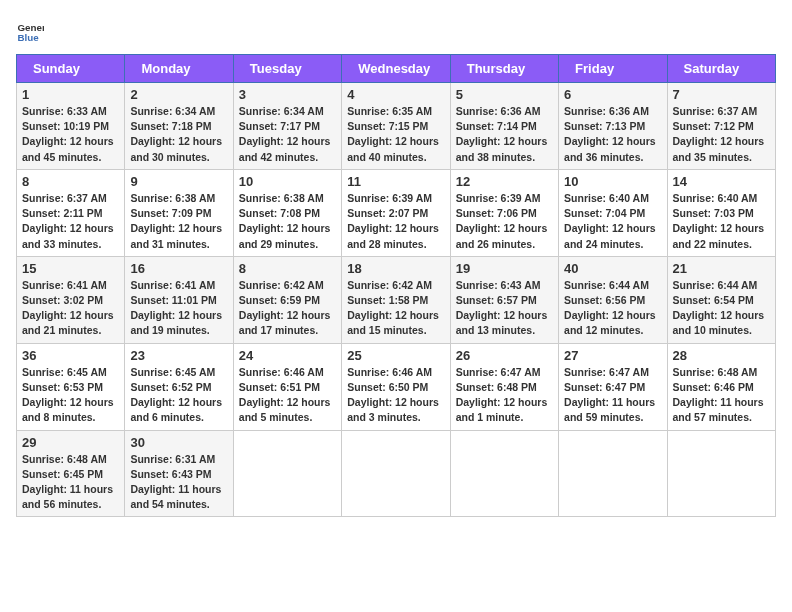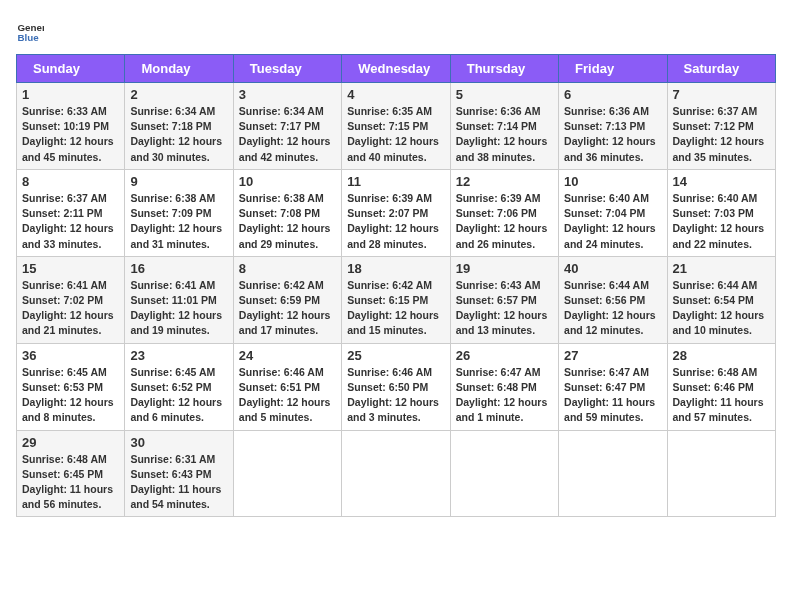--- a/index.html
+++ b/index.html
@@ -237,21 +237,21 @@
             <span>Sunset: 7:03 PM</span><br>
             <span>Daylight: 12 hours and 22 minutes.</span>
           </div>
         </td>
       </tr>
       <tr>
         <td>
           <span class="day-num">15</span>
           <div class="day-info">
             <span>Sunrise: 6:41 AM</span><br>
-            <span>Sunset: 7:02 PM</span><br>
+            <span>Sunset: 3:02 PM</span><br>
             <span>Daylight: 12 hours and 21 minutes.</span>
           </div>
         </td>
         <td>
           <span class="day-num">16</span>
           <div class="day-info">
             <span>Sunrise: 6:41 AM</span><br>
             <span>Sunset: 11:01 PM</span><br>
             <span>Daylight: 12 hours and 19 minutes.</span>
           </div>
@@ -261,21 +261,21 @@
           <div class="day-info">
             <span>Sunrise: 6:42 AM</span><br>
             <span>Sunset: 6:59 PM</span><br>
             <span>Daylight: 12 hours and 17 minutes.</span>
           </div>
         </td>
         <td>
           <span class="day-num">18</span>
           <div class="day-info">
             <span>Sunrise: 6:42 AM</span><br>
-            <span>Sunset: 6:15 PM</span><br>
+            <span>Sunset: 1:58 PM</span><br>
             <span>Daylight: 12 hours and 15 minutes.</span>
           </div>
         </td>
         <td>
           <span class="day-num">19</span>
           <div class="day-info">
             <span>Sunrise: 6:43 AM</span><br>
             <span>Sunset: 6:57 PM</span><br>
             <span>Daylight: 12 hours and 13 minutes.</span>
           </div>

